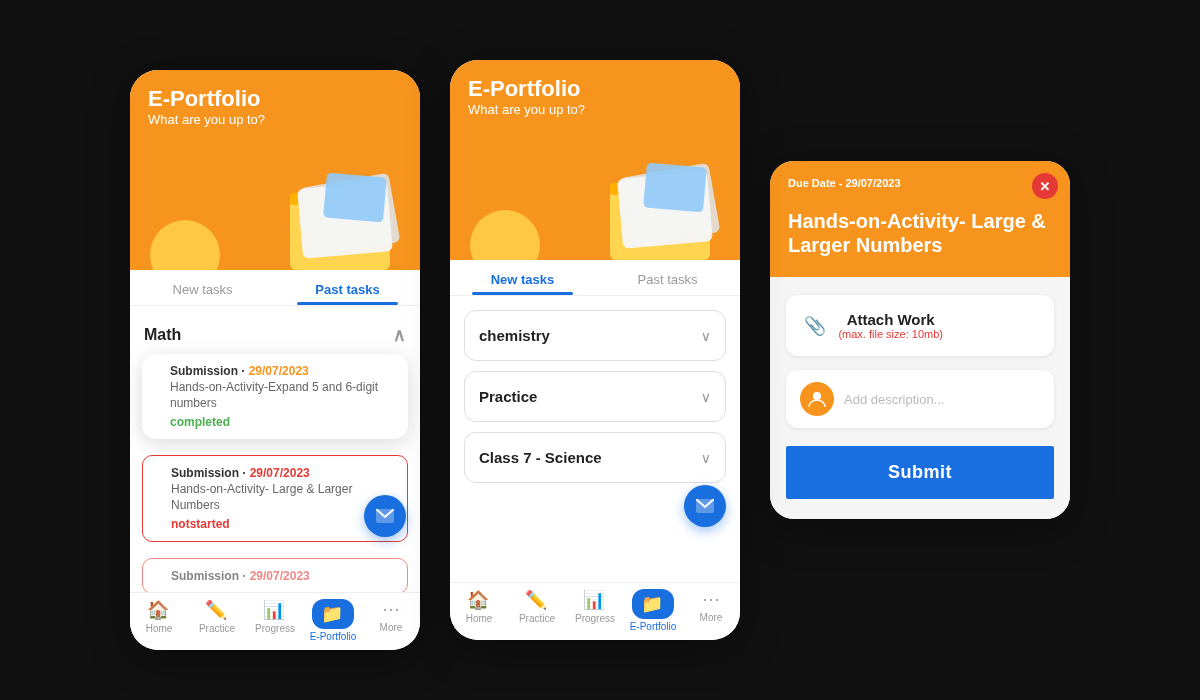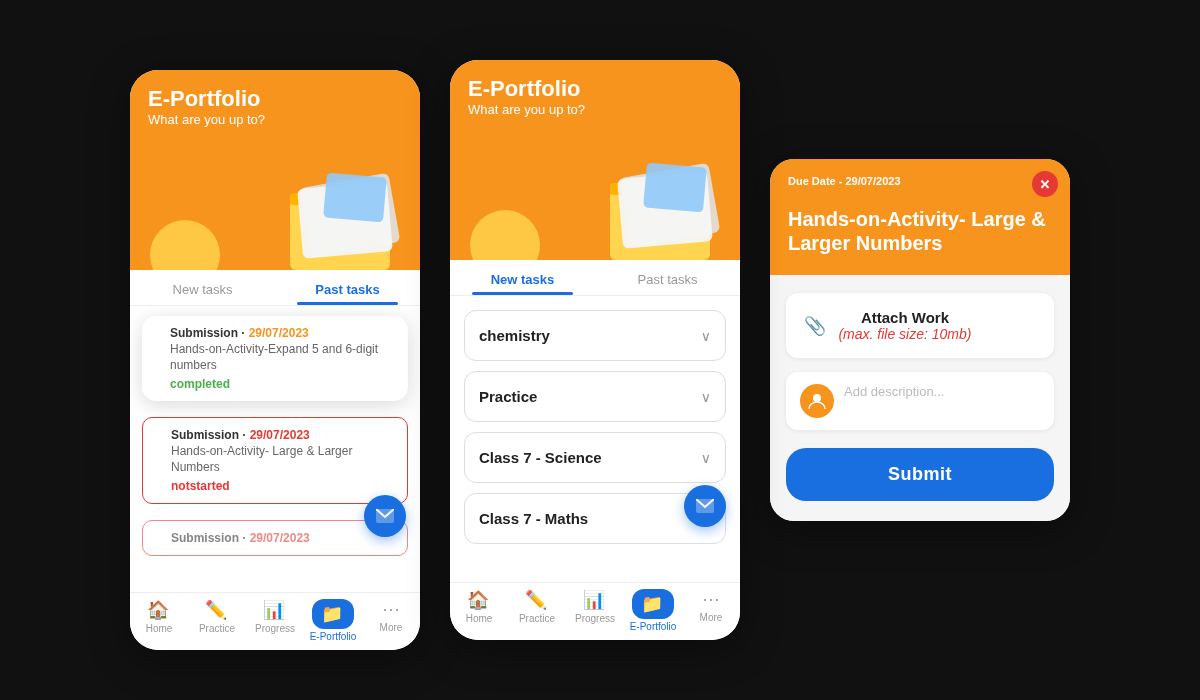--- a/index.html
+++ b/index.html
@@ -293,26 +293,26 @@
     .attach-icon {
       font-size: 18px;
       color: #555;
     }
     .attach-text-main {
       font-size: 15px;
       font-weight: 700;
       color: #222;
     }
     .attach-text-sub {
-      font-size: 14px;
+      font-size: 11px;
       color: #e53935;
-      font-style: italic;
     }
     .desc-row {
       display: flex;
+      align-items: center;
       gap: 10px;
       background: #fff;
       border-radius: 12px;
       padding: 12px 14px;
       margin-bottom: 18px;
       box-shadow: 0 1px 4px rgba(0,0,0,0.08);
     }
     .avatar-icon {
       width: 34px;
       height: 34px;
@@ -327,21 +327,21 @@
     }
     .desc-input-fake {
       flex: 1;
       font-size: 13px;
       color: #bbb;
     }
     .submit-btn {
       background: #1A6FE0;
       color: #fff;
       border: none;
-      border-radius: 20px;
+      border-radius: 2px;
       width: 100%;
       padding: 16px;
       font-size: 18px;
       font-weight: 700;
       cursor: pointer;
       letter-spacing: 0.5px;
     }
 
     
     .yellow-circle {
@@ -378,20 +378,24 @@
     <div class="card-tabs">
       <div class="card-tab">
         <span>New tasks</span>
       </div>
       <div class="card-tab active">
         <span>Past tasks</span>
       </div>
     </div>
 
     <div class="card-body">
+      <div class="task-section-header">
+        <span>Math</span>
+        <span style="font-size:18px; color:#999;">∧</span>
+      </div>
 
       <div class="task-item has-popup">
         <div class="task-date">
           Submission · <span>29/07/2023</span>
         </div>
         <div class="task-name">Hands-on-Activity-Expand 5 and 6-digit numbers</div>
         <div class="task-status completed">completed</div>
       </div>
 
       <div class="task-item red-border">
@@ -471,24 +475,20 @@
         <span class="chevron">∨</span>
       </div>
       <div class="subject-item">
         <span class="subject-name">Practice</span>
         <span class="chevron">∨</span>
       </div>
       <div class="subject-item">
         <span class="subject-name">Class 7 - Science</span>
         <span class="chevron">∨</span>
       </div>
-      <div class="subject-item">
-        <span class="subject-name">Class 7 - Maths</span>
-        <span class="chevron">∨</span>
-      </div>
 
       <div class="fab">
         <svg width="18" height="14" viewBox="0 0 18 14" fill="none">
           <rect x="0" y="0" width="18" height="14" rx="2" fill="#fff" opacity="0.3"></rect>
           <polyline points="0,0 9,8 18,0" stroke="#fff" stroke-width="2" fill="none"></polyline>
         </svg>
       </div>
     </div>
 
     <div class="bottom-nav">

